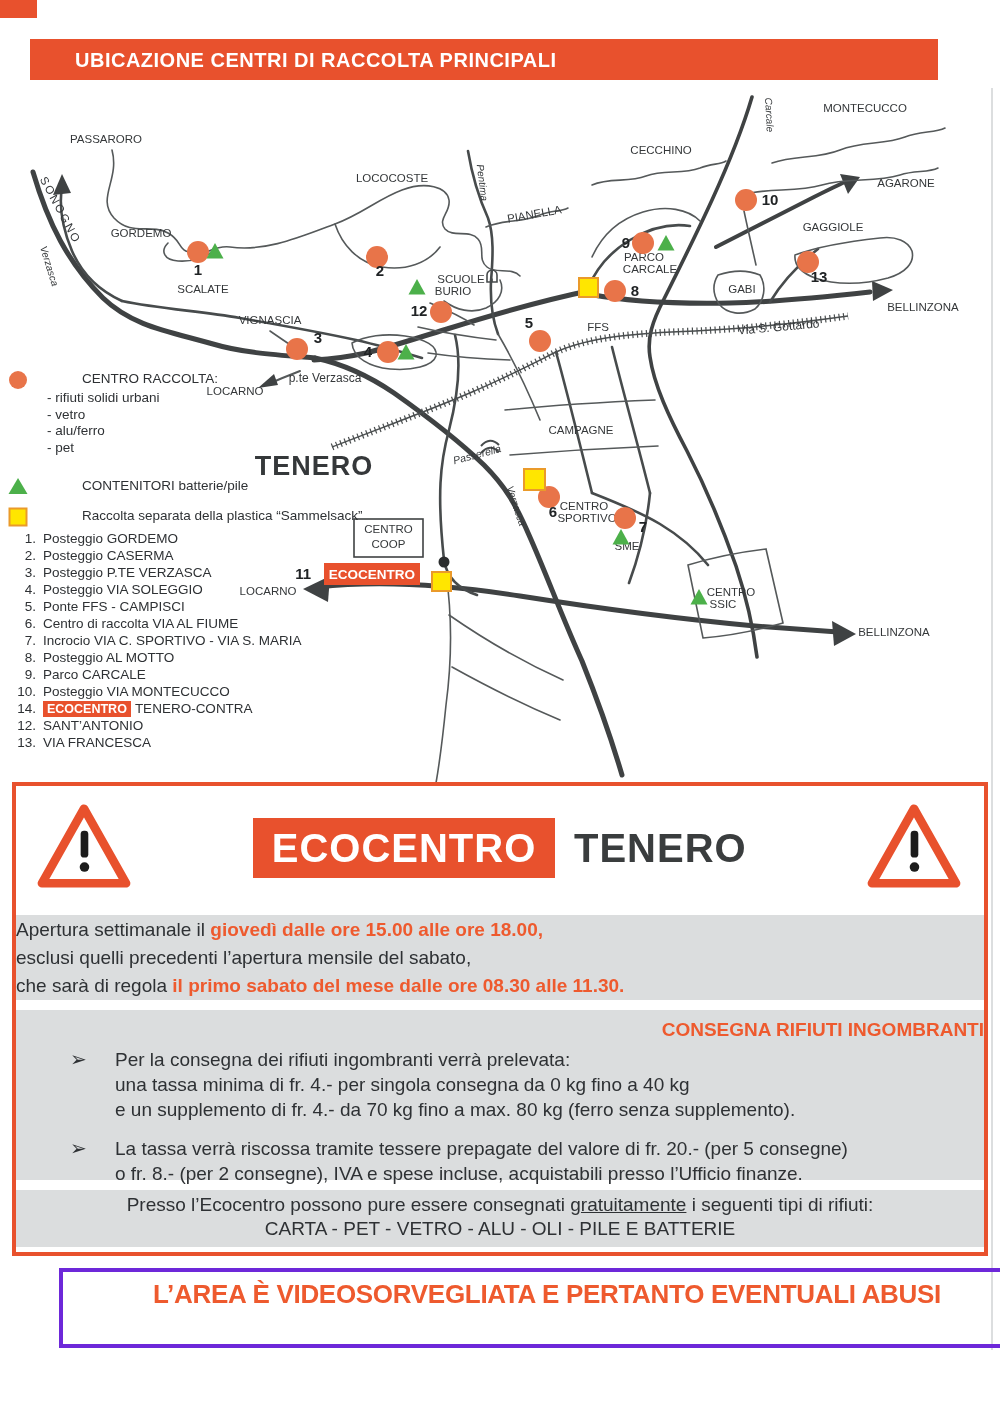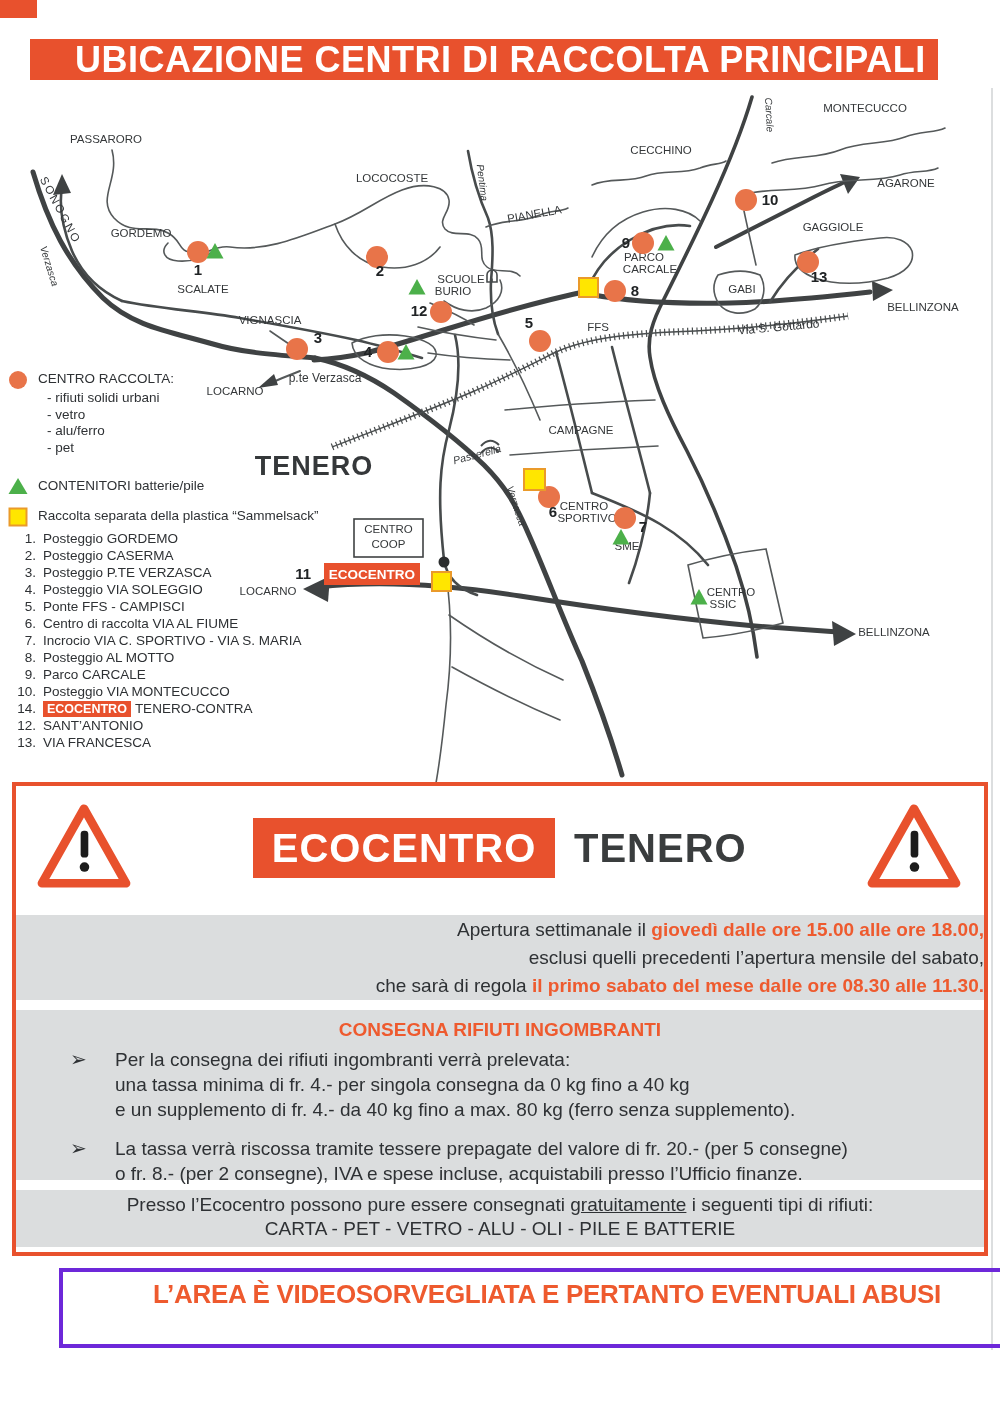--- a/index.html
+++ b/index.html
@@ -2,60 +2,60 @@
 <html><head>
 <meta charset="utf-8">
 <style>
   html,body{margin:0;padding:0;background:#9a9a9a;}
   .page{position:relative;width:1000px;height:1419px;background:#ffffff;overflow:hidden;
         font-family:"Liberation Sans","DejaVu Sans",sans-serif;color:#2e3134;margin:0 auto;}
   .corner-artifact{position:absolute;left:0;top:0;width:37px;height:18px;background:#e8512d;}
   .edge-line{position:absolute;left:991px;top:88px;width:2px;height:1262px;background:#bfc3c4;opacity:.55;}
 
   .banner{position:absolute;left:30px;top:39px;width:908px;height:41px;background:#e8512d;}
-  .banner span{display:block;padding-left:45px;line-height:42px;font-size:36px;font-weight:bold;
+  .banner span{display:block;padding-left:45px;line-height:42px;font-size:20px;font-weight:bold;
                color:#ffffff;letter-spacing:.5px;}
 
   #map{position:absolute;left:0;top:95px;width:1000px;height:690px;font-family:inherit;}
   .rd-thick{fill:none;stroke:#3f4243;stroke-width:5;stroke-linecap:round;}
   .rd-med{fill:none;stroke:#474b4c;stroke-width:2.6;stroke-linecap:round;}
   .rd-thin{fill:none;stroke:#55595a;stroke-width:1.6;stroke-linecap:round;}
   .rail-base{fill:none;stroke:#4a4e4f;stroke-width:1.4;}
   .rail-ties{fill:none;stroke:#4a4e4f;stroke-width:7;stroke-dasharray:1.2 3.4;}
   .arrowhead{fill:#3f4243;}
 
   .legend{position:absolute;left:8px;top:370px;width:360px;font-size:13.5px;}
   .lg-row{display:flex;align-items:flex-start;}
   .lg-row svg{flex:0 0 auto;margin-right:10px;}
   .lg-sub{margin-left:39px;line-height:16.5px;}
   .lg-batt{margin-top:21px;}
   .lg-pla{margin-top:12px;}
-  .lg-row span{padding-top:1px;}
+  .lg-row span{padding-top:1px;margin-left:44px;}
 
   .loc-list{position:absolute;left:8px;top:531px;font-size:13.5px;}
   .loc-row{display:flex;height:17px;line-height:16px;align-items:baseline;}
   .loc-num{width:28px;text-align:right;margin-right:7px;flex:0 0 auto;}
   .loc-hl{background:#e8512d;color:#ffffff;font-weight:bold;font-size:12.5px;padding:0 4px;margin-right:4px;}
 
   .main-panel{position:absolute;left:12px;top:782px;width:976px;height:474px;border:4px solid #e8512d;
               box-sizing:border-box;background:#ffffff;}
   .warn-tri{position:absolute;top:16px;}
   .warn-tri.left{left:20px;} .warn-tri.right{right:22px;}
   .eco-box{position:absolute;left:237px;top:32px;width:302px;height:60px;background:#e8512d;
            display:flex;align-items:center;justify-content:center;}
   .eco-box span{color:#ffffff;font-weight:bold;font-size:40px;letter-spacing:1px;}
   .tenero-label{position:absolute;left:558px;top:32px;height:60px;line-height:60px;
                 font-weight:bold;font-size:40px;color:#3a3d3e;letter-spacing:1px;}
   .band{position:absolute;left:0;right:0;background:#dbddde;}
-  .band-hours{top:129px;height:85px;text-align:right;font-size:19px;}
+  .band-hours{top:129px;height:85px;text-align:left;font-size:19px;}
   .band-hours div{line-height:28px;}
   .band-hours{padding-top:1px;box-sizing:border-box;}
   .o-strong{color:#ee5a2e;font-weight:bold;}
   .band-bulky{top:224px;height:170px;font-size:19px;}
-  .bulky-title{margin-top:9px;text-align:center;font-weight:bold;color:#ee5a2e;font-size:19px;}
+  .bulky-title{margin-top:9px;text-align:right;font-weight:bold;color:#ee5a2e;font-size:19px;}
   .bullet{position:relative;padding-left:99px;padding-right:30px;margin-top:6px;}
   .bullet .bchar{position:absolute;left:54px;top:0;font-size:20px;color:#2e3134;}
   .bullet div{line-height:25px;}
   .bullet+.bullet{margin-top:14px;}
   .band-free{top:404px;height:57px;text-align:center;font-size:19px;padding-top:3px;box-sizing:border-box;}
   .band-free div{line-height:24px;}
   .uline{text-decoration:underline;}
 
   .warn-box{position:absolute;left:12px;top:1268px;width:976px;height:80px;border:4px solid #6d28d9;
             box-sizing:border-box;text-align:center;padding-top:6px;margin-left:47px;}
@@ -324,21 +324,21 @@
         <div><span>che sarà di regola </span><span class="o-strong">il primo sabato del mese dalle ore 08.30 alle 11.30.</span></div>
       </div>
 
     <div class="band band-bulky">
       <div class="bulky-title">CONSEGNA RIFIUTI INGOMBRANTI</div>
       <div id="bullets">
           <div class="bullet">
             <span class="bchar">➢</span>
             <div>Per la consegna dei rifiuti ingombranti verrà prelevata:</div>
             <div>una tassa minima di fr. 4.- per singola consegna da 0 kg fino a 40 kg</div>
-            <div>e un supplemento di fr. 4.- da 40 kg fino a max. 80 kg (ferro senza supplemento).</div>
+            <div>e un supplemento di fr. 4.- da 70 kg fino a max. 80 kg (ferro senza supplemento).</div>
           </div>
           <div class="bullet">
             <span class="bchar">➢</span>
             <div>La tassa verrà riscossa tramite tessere prepagate del valore di fr. 20.- (per 5 consegne)</div>
             <div>o fr. 8.- (per 2 consegne), IVA e spese incluse, acquistabili presso l’Ufficio finanze.</div>
           </div>
         </div>
     </div>
 
     <div class="band band-free" id="free-band">

